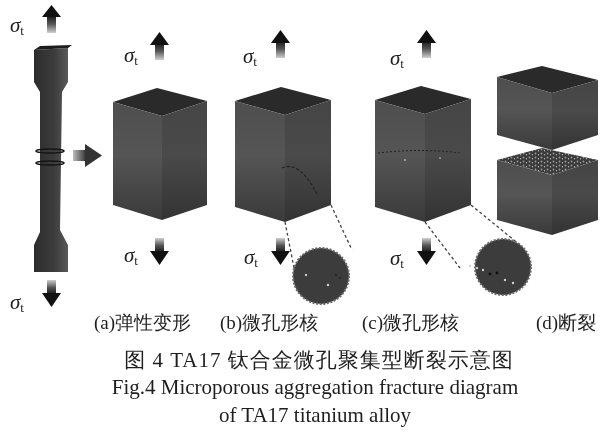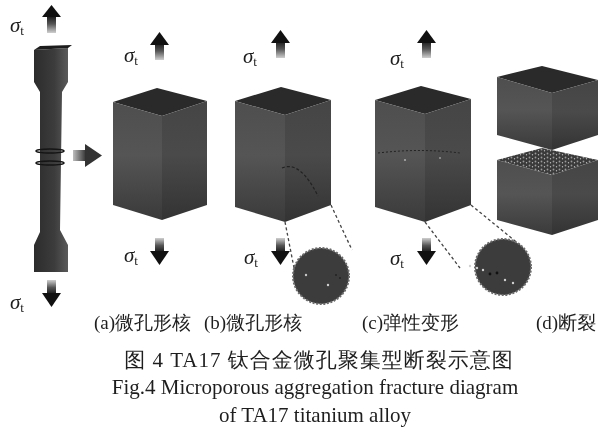--- a/index.html
+++ b/index.html
@@ -158,20 +158,20 @@
     <polygon points="497,77 542,66 598,80 552,93" fill="#2a2a2a"></polygon>
     <polygon points="497,77 552,93 552,150 497,135" fill="url(#leftFace)"></polygon>
     <polygon points="552,93 598,80 598,135 552,150" fill="url(#rightFace)"></polygon>
 
     <polygon points="497,160 542,148 598,160 552,175" fill="url(#rough)"></polygon>
     <polygon points="497,160 552,175 552,235 497,220" fill="url(#leftFace)"></polygon>
     <polygon points="552,175 598,160 598,220 552,235" fill="url(#rightFace)"></polygon>
   </g>
 </svg>
 
-<div class="panel-label" style="left:94px;">(a)微孔形核</div>
-<div class="panel-label" style="left:204px;">(b)微孔形核</div>
-<div class="panel-label" style="left:362px;">(c)弹性变形</div>
+<div class="panel-label" style="left:94px;">(a)弹性变形</div>
+<div class="panel-label" style="left:220px;">(b)微孔形核</div>
+<div class="panel-label" style="left:362px;">(c)微孔形核</div>
 <div class="panel-label" style="left:536px;">(d)断裂</div>
 
 <div class="caption" id="cap-cn" style="padding-left:14px;">图 4  TA17 钛合金微孔聚集型断裂示意图</div>
 <div class="caption" id="cap-en1" style="padding-left:10px;">Fig.4  Microporous aggregation fracture diagram</div>
 <div class="caption" id="cap-en2" style="padding-left:10px;">of TA17 titanium alloy</div>
 
 </body></html>

